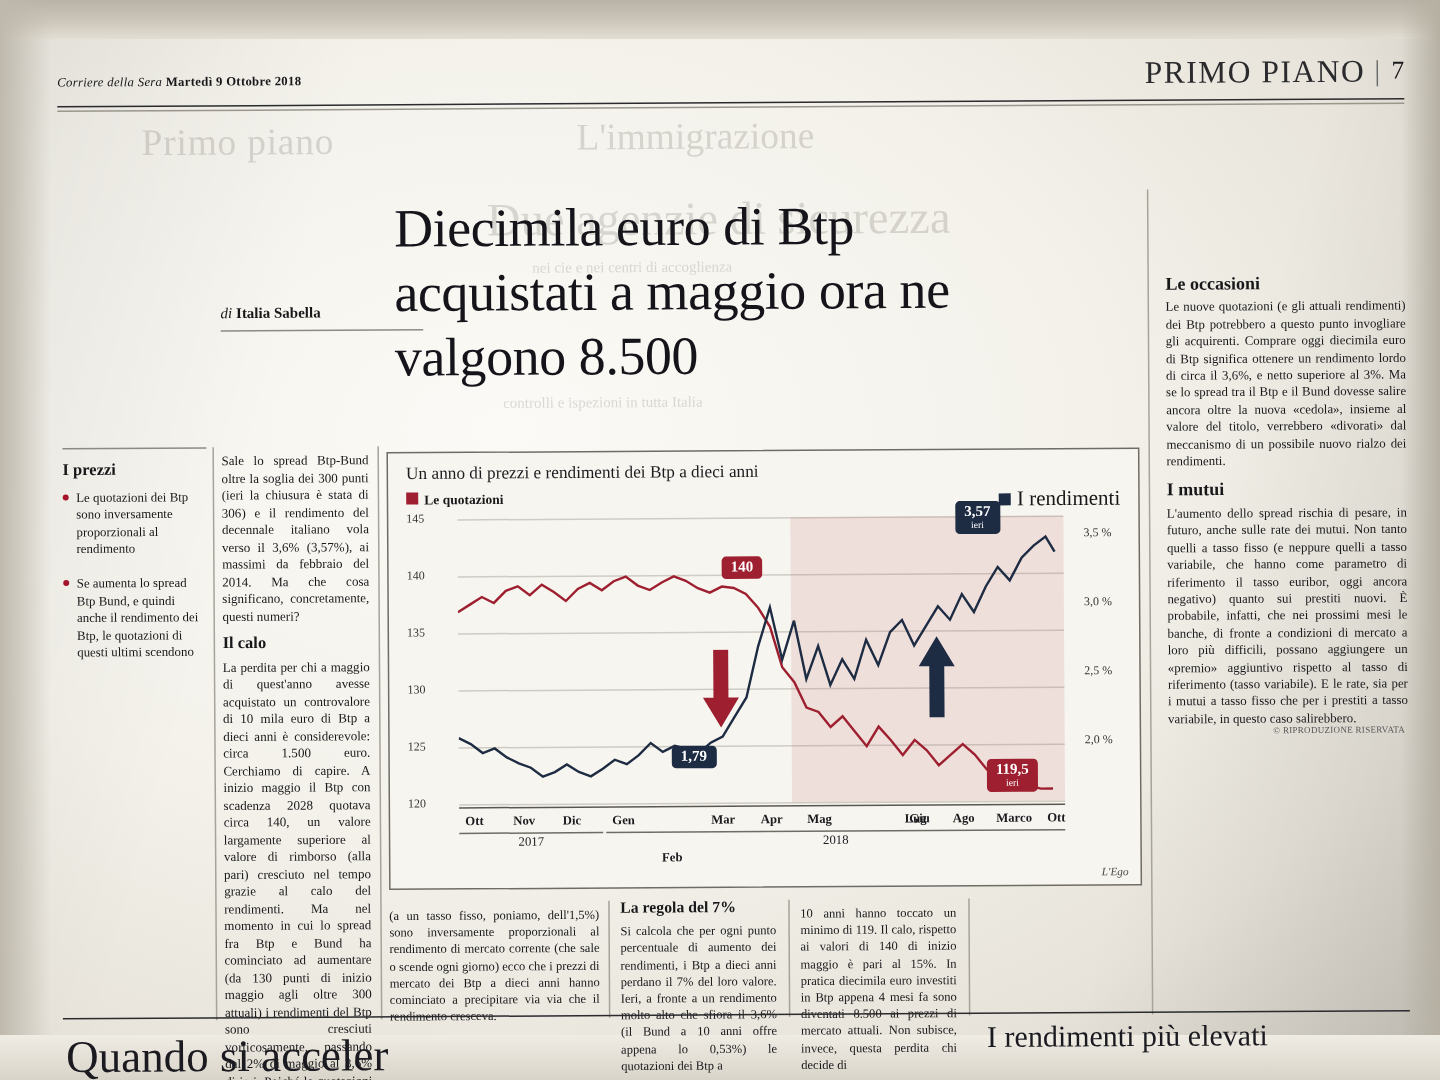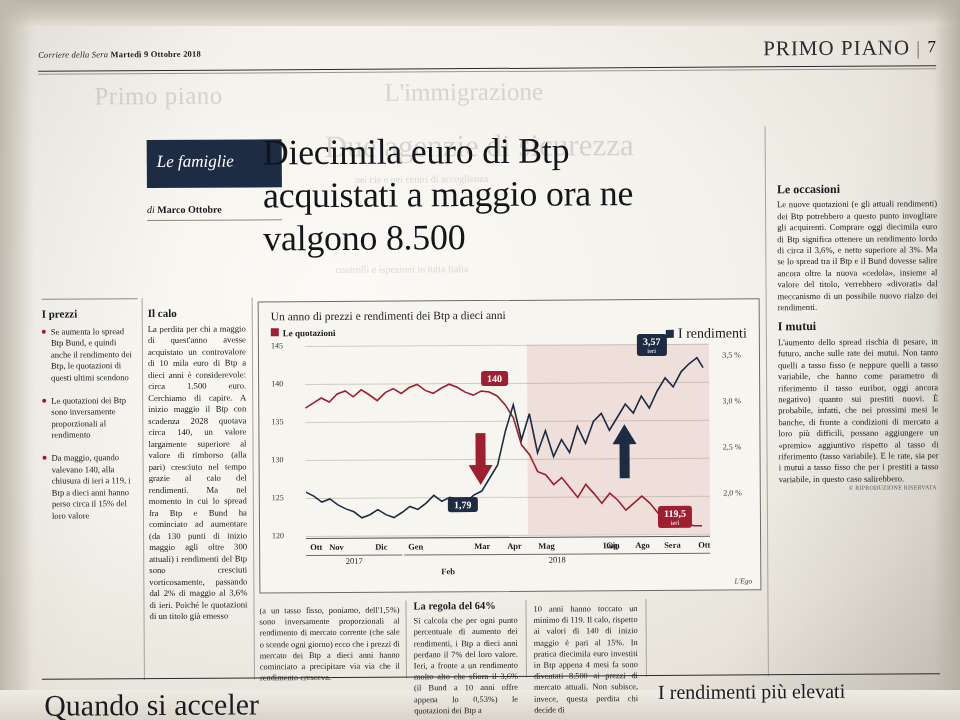--- a/index.html
+++ b/index.html
@@ -131,47 +131,44 @@
       <span class="paper-name">Corriere della Sera</span>
       <b>Martedì 9 Ottobre 2018</b>
     </div>
     <div class="mast-right">PRIMO PIANO</div>
     <div class="mast-pipe">|</div>
     <div class="mast-page">7</div>
   </div>
   <div class="rule-top"></div>
   <div class="rule-top2"></div>
 
-  <div class="kicker">
-    <span>Le famiglie</span>
-  </div>
   <div class="byline">
     <i>di</i>
-    <b>Marco Ottobre</b>
+    <b>Italia Sabella</b>
   </div>
   <div class="kick-rule"></div>
 
   <div class="headline">Diecimila euro di Btp acquistati a maggio ora ne valgono 8.500</div>
 
   <div class="vrule" style="left:106px;top:268px;height:382px;"></div>
   <div class="vrule" style="left:216px;top:268px;height:382px;"></div>
   <div class="vrule" style="left:730px;top:100px;height:550px;"></div>
   <div class="vrule" style="left:368px;top:572px;height:78px;"></div>
   <div class="vrule" style="left:488px;top:572px;height:78px;"></div>
   <div class="vrule" style="left:608px;top:572px;height:78px;"></div>
 
   <div class="rail-rule"></div>
   <div class="rail">
     <h4>I prezzi</h4>
+    <div class="bullet">Le quotazioni dei Btp sono inversamente proporzionali al rendimento</div>
     <div class="bullet">Se aumenta lo spread Btp Bund, e quindi anche il rendimento dei Btp, le quotazioni di questi ultimi scendono</div>
-    <div class="bullet">Le quotazioni dei Btp sono inversamente proporzionali al rendimento</div>
-    <div class="bullet">Da maggio, quando valevano 140, alla chiusura di ieri a 119, i Btp a dieci anni hanno perso circa il 15% del loro valore</div>
   </div>
 
   <div class="col" style="left:112px;top:272px;width:98px;">
+    <p>Sale lo spread Btp-Bund oltre la soglia dei 300 punti (ieri la chiusura è stata di 306) e il rendimento del decennale italiano vola verso il 3,6% (3,57%), ai massimi da febbraio del 2014. Ma che cosa significano, concretamente, questi numeri?</p>
     <h5>Il calo</h5>
     <p>La perdita per chi a maggio di quest'anno avesse acquistato un controvalore di 10 mila euro di Btp a dieci anni è considerevole: circa 1.500 euro. Cerchiamo di capire. A inizio maggio il Btp con scadenza 2028 quotava circa 140, un valore largamente superiore al valore di rimborso (alla pari) cresciuto nel tempo grazie al calo del rendimenti. Ma nel momento in cui lo spread fra Btp e Bund ha cominciato ad aumentare (da 130 punti di inizio maggio agli oltre 300 attuali) i rendimenti del Btp sono cresciuti vorticosamente, passando dal 2% di maggio al 3,6% di ieri. Poiché le quotazioni di un titolo già emesso</p>
   </div>
 
   <div class="chart">
     <div class="chart-title">Un anno di prezzi e rendimenti dei Btp a dieci anni</div>
     <div class="legend">
       <span class="sw"></span><span>Le quotazioni</span>
     </div>
     <div class="legend2">
@@ -226,44 +223,44 @@
         <span class="sub">ieri</span>
       </div>
       <div class="callout" style="left:352px;top:162px;background:#9e1f2f;">
         <span>119,5</span>
         <span class="sub">ieri</span>
       </div>
     </div>
 
     <div class="xaxis"></div>
     <div class="xlab" style="left:50px;">Ott</div>
-    <div class="xlab" style="left:69px;">Nov</div>
+    <div class="xlab" style="left:82px;">Nov</div>
     <div class="xlab" style="left:115px;">Dic</div>
     <div class="xlab" style="left:148px;">Gen</div>
     <div class="xlab" style="left:181px;margin-top:25px;">Feb</div>
     <div class="xlab" style="left:214px;">Mar</div>
     <div class="xlab" style="left:247px;">Apr</div>
     <div class="xlab" style="left:278px;">Mag</div>
     <div class="xlab" style="left:327px;margin-left:19px;">Giu</div>
     <div class="xlab" style="left:343px;">Lug</div>
     <div class="xlab" style="left:375px;">Ago</div>
-    <div class="xlab" style="left:404px;">Sera</div>
+    <div class="xlab" style="left:404px;">Marco</div>
     <div class="xlab" style="left:438px;">Ott</div>
 
     <div class="yearbar" style="left:46px;width:96px;">2017</div>
     <div class="yearbar" style="left:144px;width:306px;">2018</div>
 
     <div class="ego">L'Ego</div>
   </div>
 
   <div class="lowcol" style="left:222px;top:576px;width:140px;">
     <p>(a un tasso fisso, poniamo, dell'1,5%) sono inversamente proporzionali al rendimento di mercato corrente (che sale o scende ogni giorno) ecco che i prezzi di mercato dei Btp a dieci anni hanno cominciato a precipitare via via che il rendimento cresceva.</p>
   </div>
   <div class="lowcol" style="left:376px;top:572px;width:104px;">
-    <h5>La regola del 64%</h5>
+    <h5>La regola del 7%</h5>
     <p>Si calcola che per ogni punto percentuale di aumento dei rendimenti, i Btp a dieci anni perdano il 7% del loro valore. Ieri, a fronte a un rendimento molto alto che sfiora il 3,6% (il Bund a 10 anni offre appena lo 0,53%) le quotazioni dei Btp a</p>
   </div>
   <div class="lowcol" style="left:496px;top:576px;width:104px;">
     <p>10 anni hanno toccato un minimo di 119. Il calo, rispetto ai valori di 140 di inizio maggio è pari al 15%. In pratica diecimila euro investiti in Btp appena 4 mesi fa sono diventati 8.500 ai prezzi di mercato attuali. Non subisce, invece, questa perdita chi decide di</p>
   </div>
 
   <div class="rcol">
     <h5>Le occasioni</h5>
     <p>Le nuove quotazioni (e gli attuali rendimenti) dei Btp potrebbero a questo punto invogliare gli acquirenti. Comprare oggi diecimila euro di Btp significa ottenere un rendimento lordo di circa il 3,6%, e netto superiore al 3%. Ma se lo spread tra il Btp e il Bund dovesse salire ancora oltre la nuova «cedola», insieme al valore del titolo, verrebbero «divorati» dal meccanismo di un possibile nuovo rialzo dei rendimenti.</p>
     <h5>I mutui</h5>

